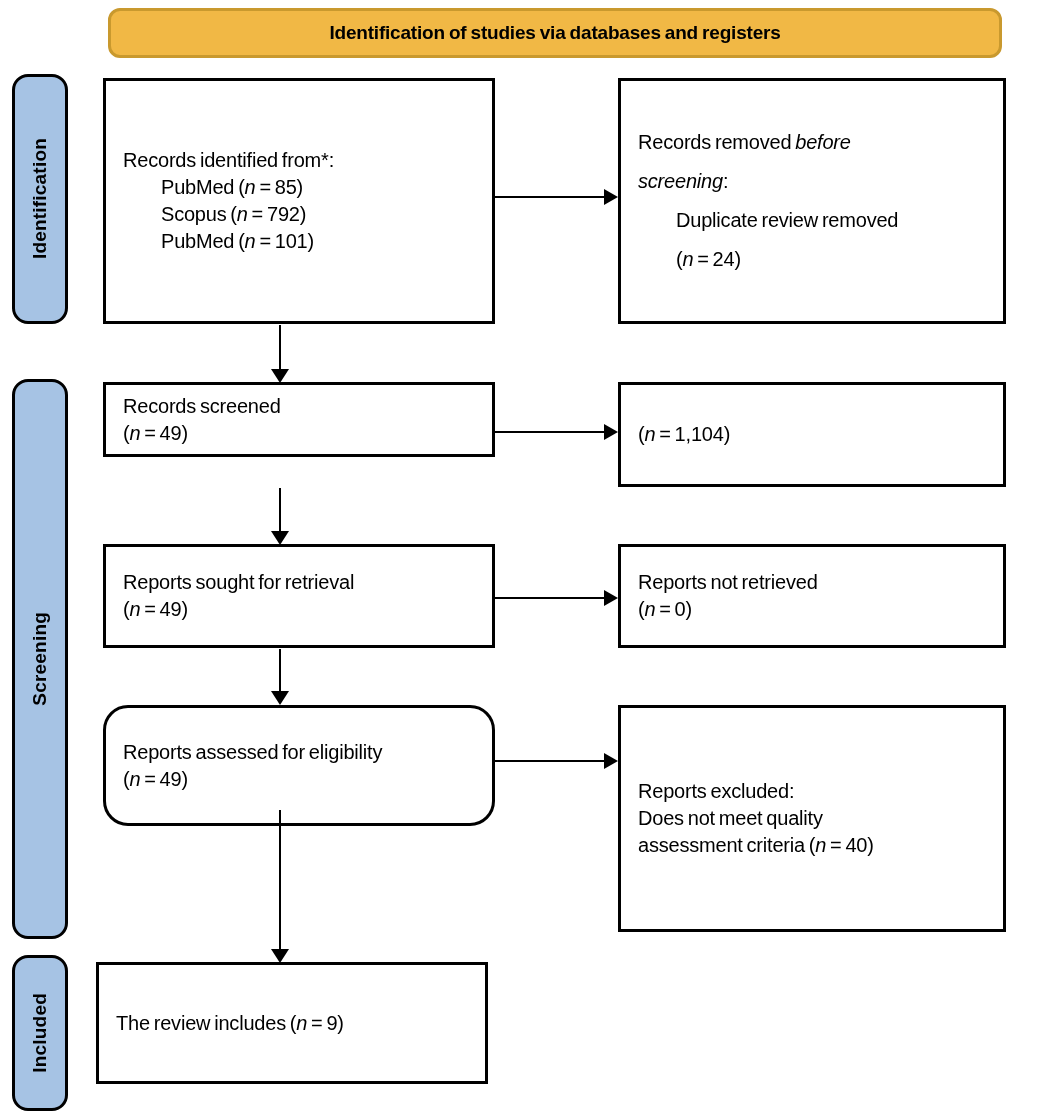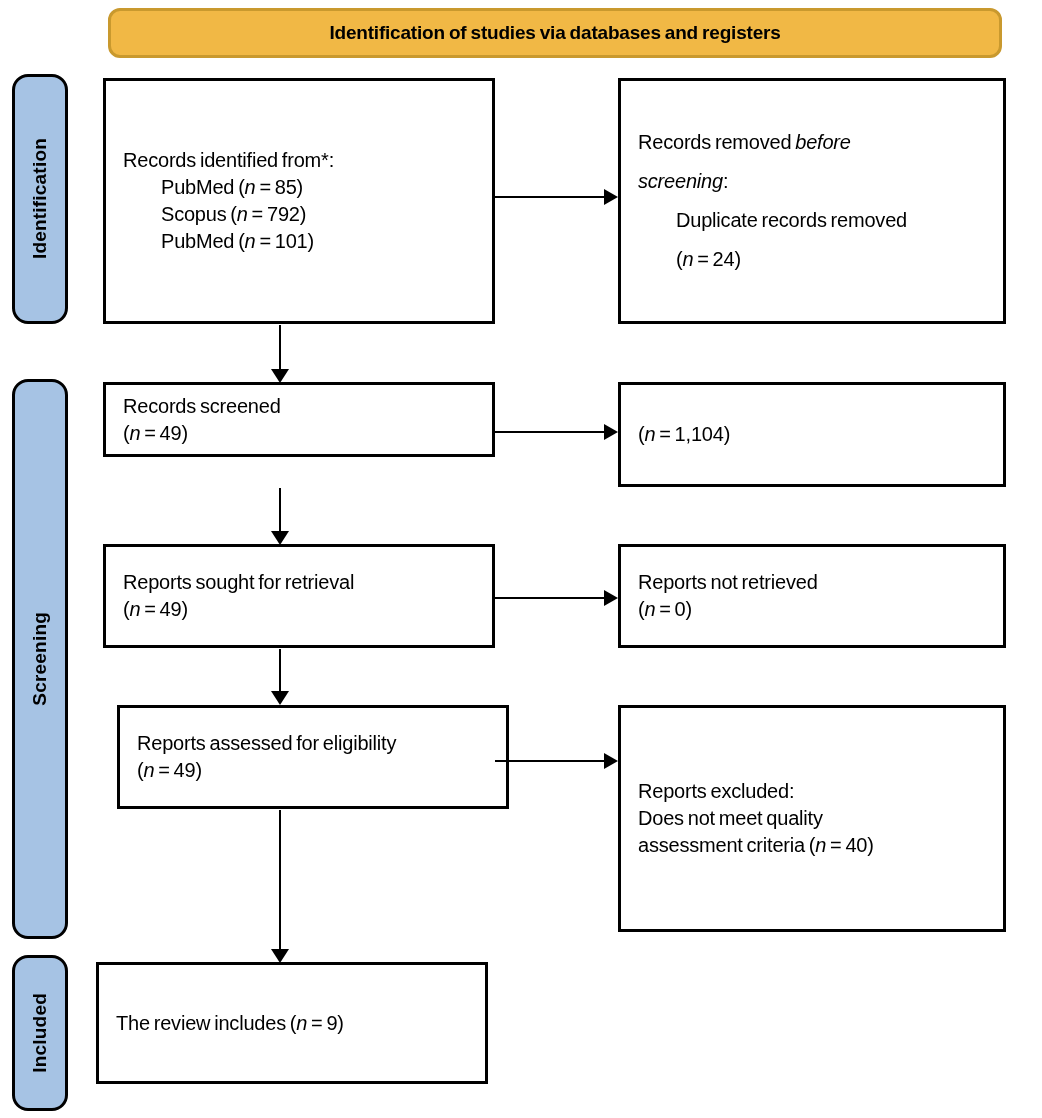--- a/index.html
+++ b/index.html
@@ -69,21 +69,21 @@
   .tline{ white-space:nowrap; }
   .tline.indent{ padding-left:38px; }
   .tline i{ font-style:italic; }
 
   #box-records-identified   { left:103px; top:78px;  width:392px; height:246px; }
   #box-records-removed      { left:618px; top:78px;  width:388px; height:246px;gap:12px; }
   #box-records-screened     { left:103px; top:382px; width:392px; height:75px; }
   #box-records-excluded     { left:618px; top:382px; width:388px; height:105px; }
   #box-reports-sought       { left:103px; top:544px; width:392px; height:104px; }
   #box-reports-not-retrieved{ left:618px; top:544px; width:388px; height:104px; }
-  #box-reports-assessed     { left:117px; top:705px; width:392px; height:104px; }
+  #box-reports-assessed     { left:103px; top:705px; width:392px; height:121px;border-radius:25px; }
   #box-reports-excluded     { left:618px; top:705px; width:388px; height:227px; }
   #box-review-includes      { left:96px; top:962px; width:392px; height:122px; }
 
   
   .arr-r{ position:absolute; height:16px; }
   .arr-r::before{
     content:""; position:absolute; left:0; right:12px; top:7px;
     height:2px; background:var(--line-color);
   }
   .arr-r::after{
@@ -131,21 +131,21 @@
 
   <div class="box" id="box-records-identified">
       <div class="tline"><span>Records identified from*:</span></div>
       <div class="tline indent"><span>PubMed (</span><i>n</i><span> = 85)</span></div>
       <div class="tline indent"><span>Scopus (</span><i>n</i><span> = 792)</span></div>
       <div class="tline indent"><span>PubMed (</span><i>n</i><span> = 101)</span></div>
     </div>
   <div class="box" id="box-records-removed">
       <div class="tline"><span>Records removed </span><i>before</i></div>
       <div class="tline"><i>screening</i><span>:</span></div>
-      <div class="tline indent"><span>Duplicate records removed</span></div>
+      <div class="tline indent"><span>Duplicate review removed</span></div>
       <div class="tline indent"><span>(</span><i>n</i><span> = 24)</span></div>
     </div>
   <div class="box" id="box-records-screened">
       <div class="tline"><span>Records screened</span></div>
       <div class="tline"><span>(</span><i>n</i><span> = 49)</span></div>
     </div>
   <div class="box" id="box-records-excluded">
       <div class="tline"><span>(</span><i>n</i><span> = 1,104)</span></div>
     </div>
   <div class="box" id="box-reports-sought">

